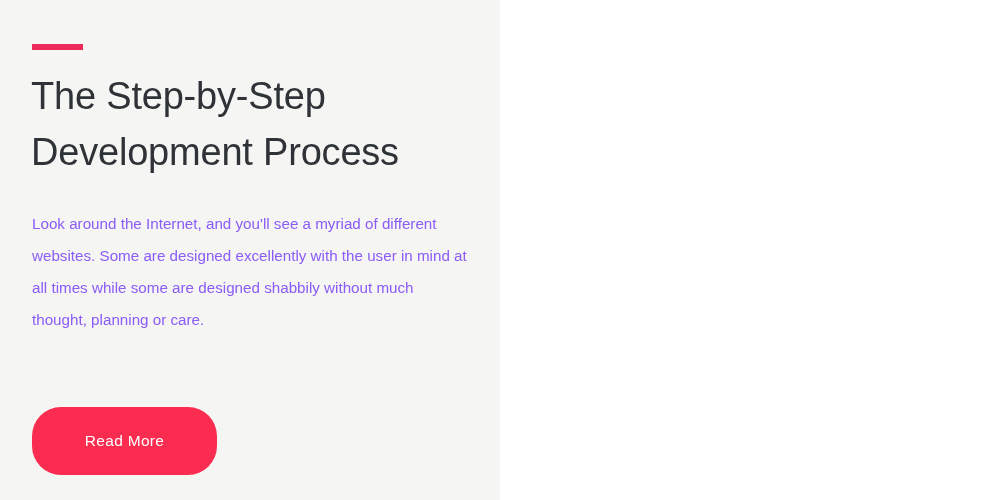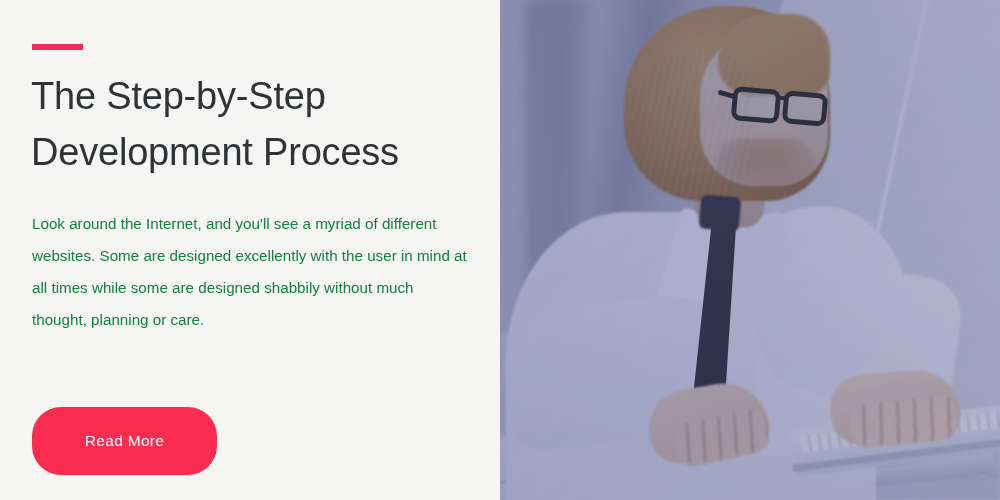--- a/index.html
+++ b/index.html
@@ -8,20 +8,21 @@
     font-family:"Liberation Sans", sans-serif;
     background:#ffffff;
     overflow:hidden;
   }
 
   .hero {
     position:relative;
     width:1000px;
     height:500px;
     display:flex;
+    flex-direction:column;
   }
 
   
   .content-panel {
     position:relative;
     width:500px;
     height:500px;
     background:#f5f5f4;
     flex:0 0 500px;
   }
@@ -48,21 +49,21 @@
     white-space:pre-line;
   }
 
   .body-copy {
     position:absolute;
     left:32px;
     top:208px;
     width:440px;
     font-size:15.2px;
     line-height:32px;
-    color:#15803d;
+    color:#8b5cf6;
     font-weight:400;
   }
 
   .read-more-button {
     position:absolute;
     left:32px;
     top:407px;
     width:185px;
     height:68px;
     border:none;

